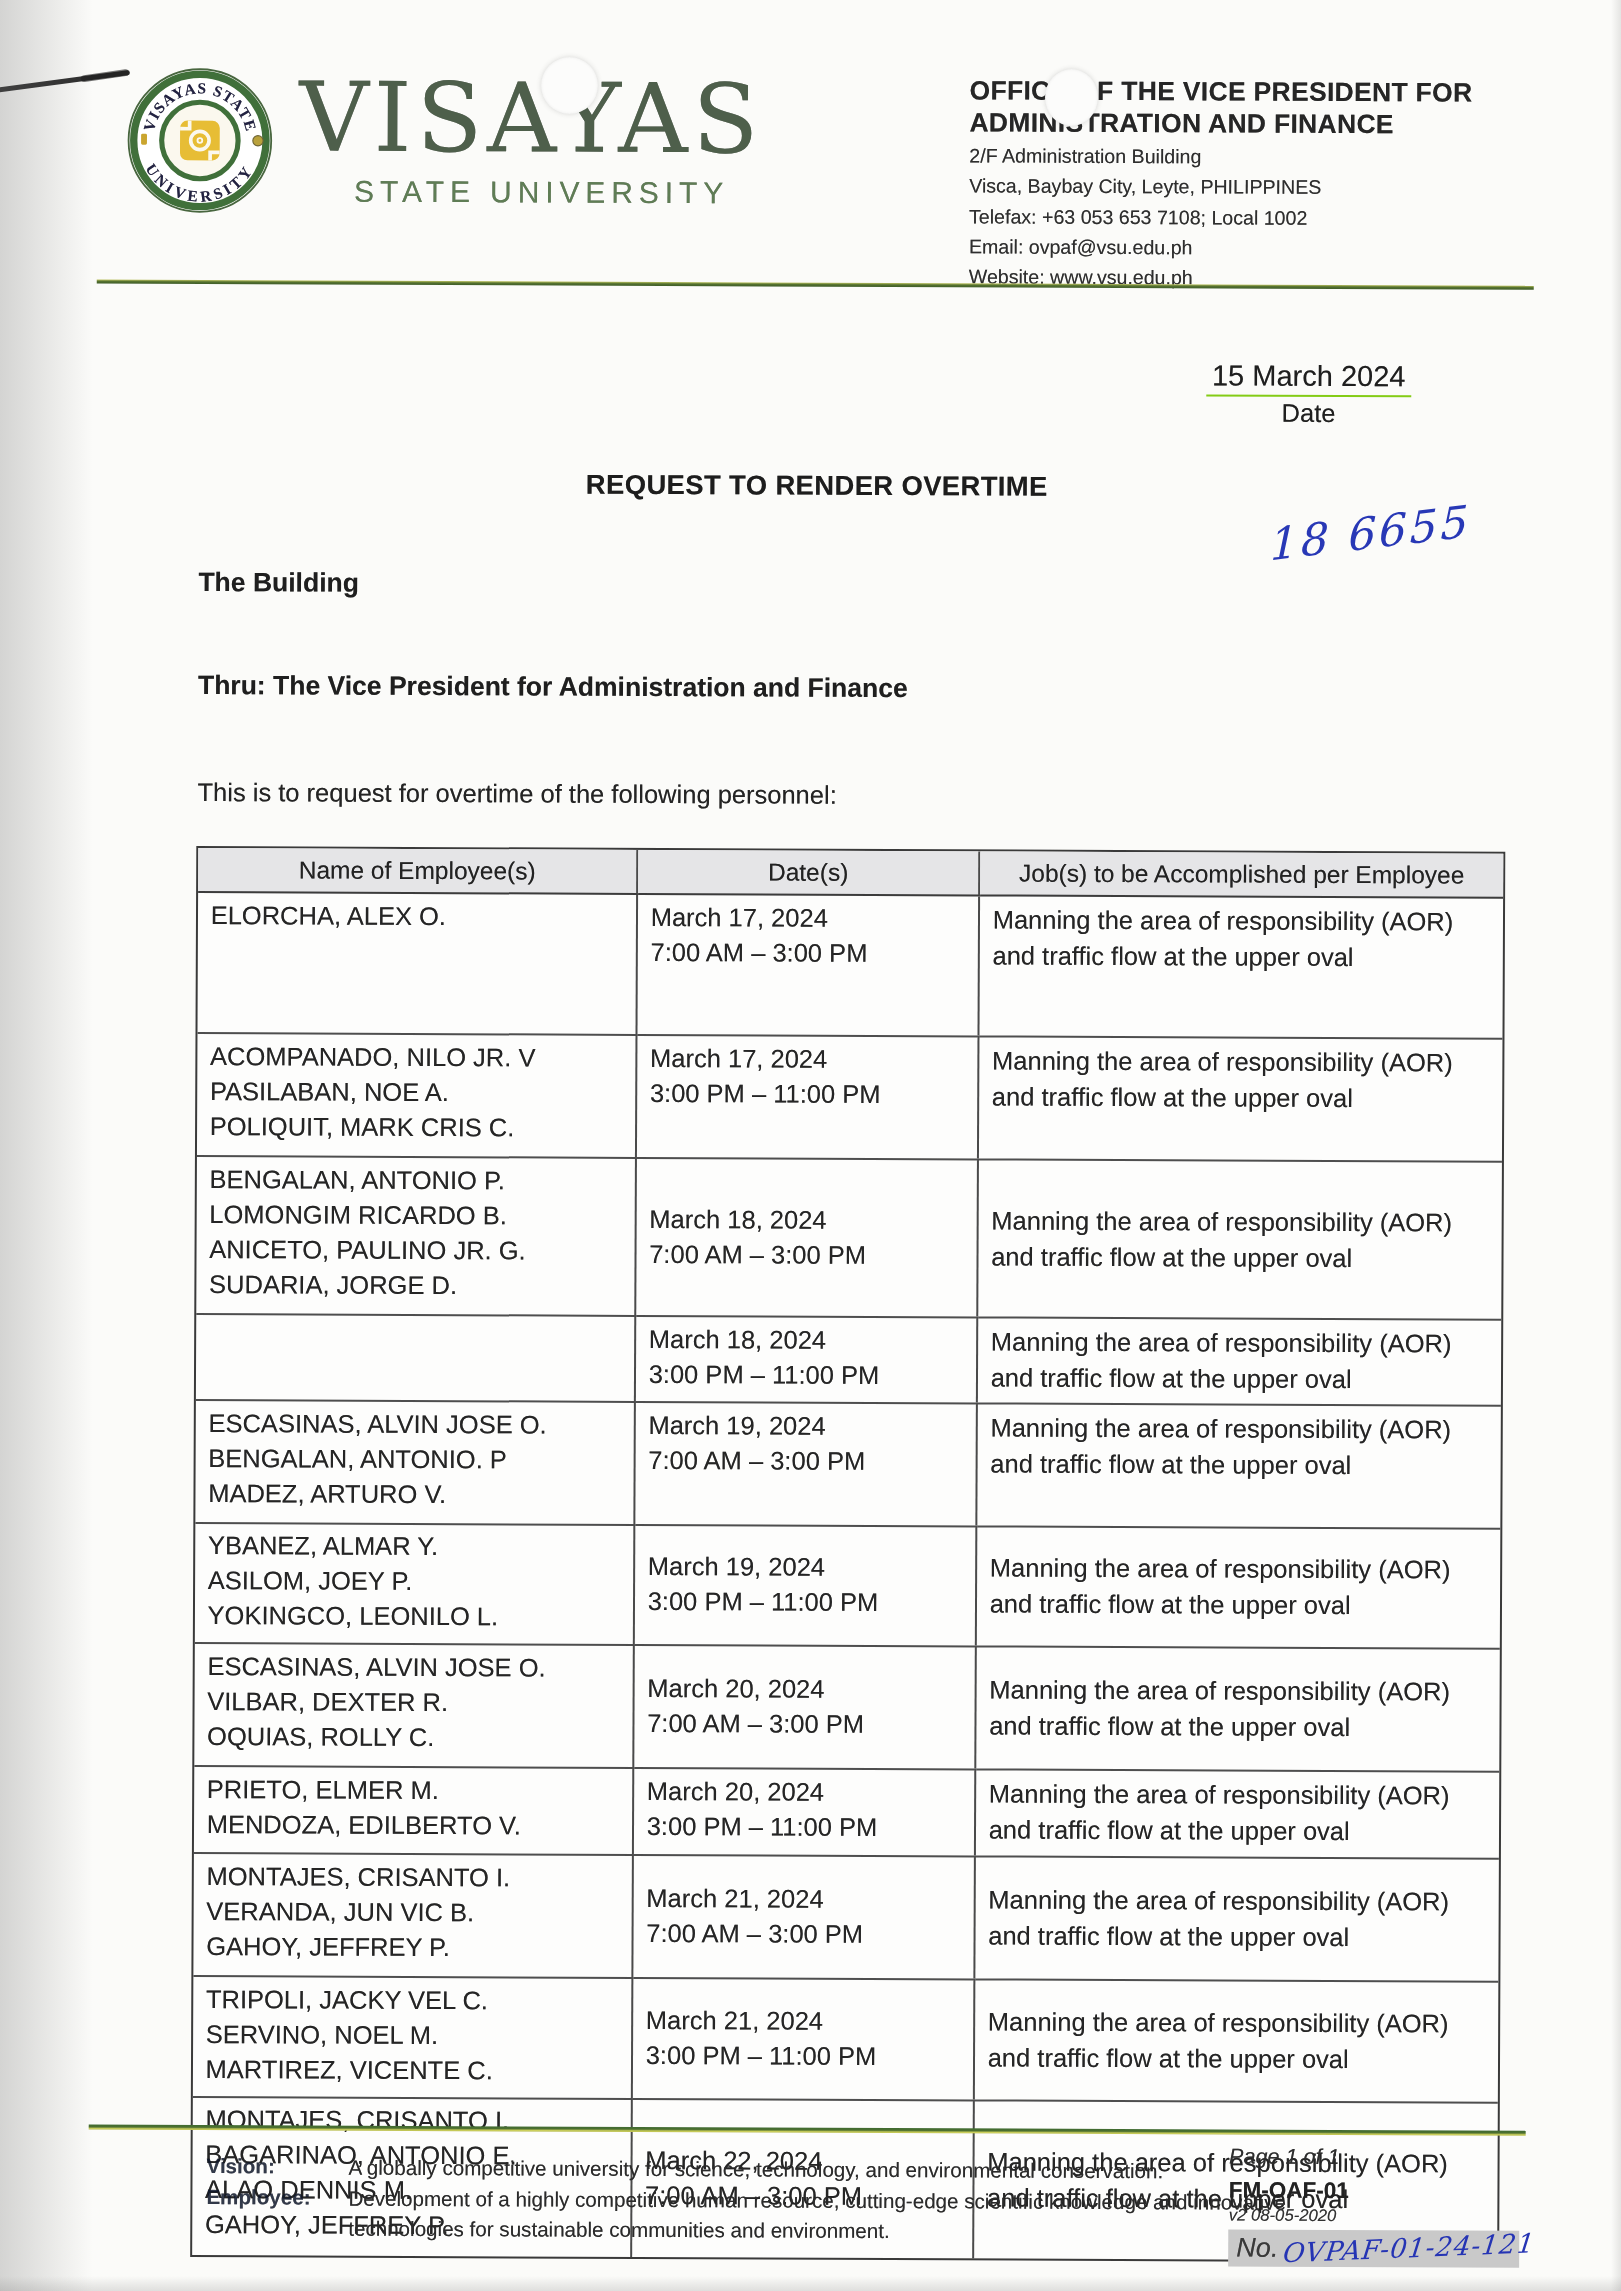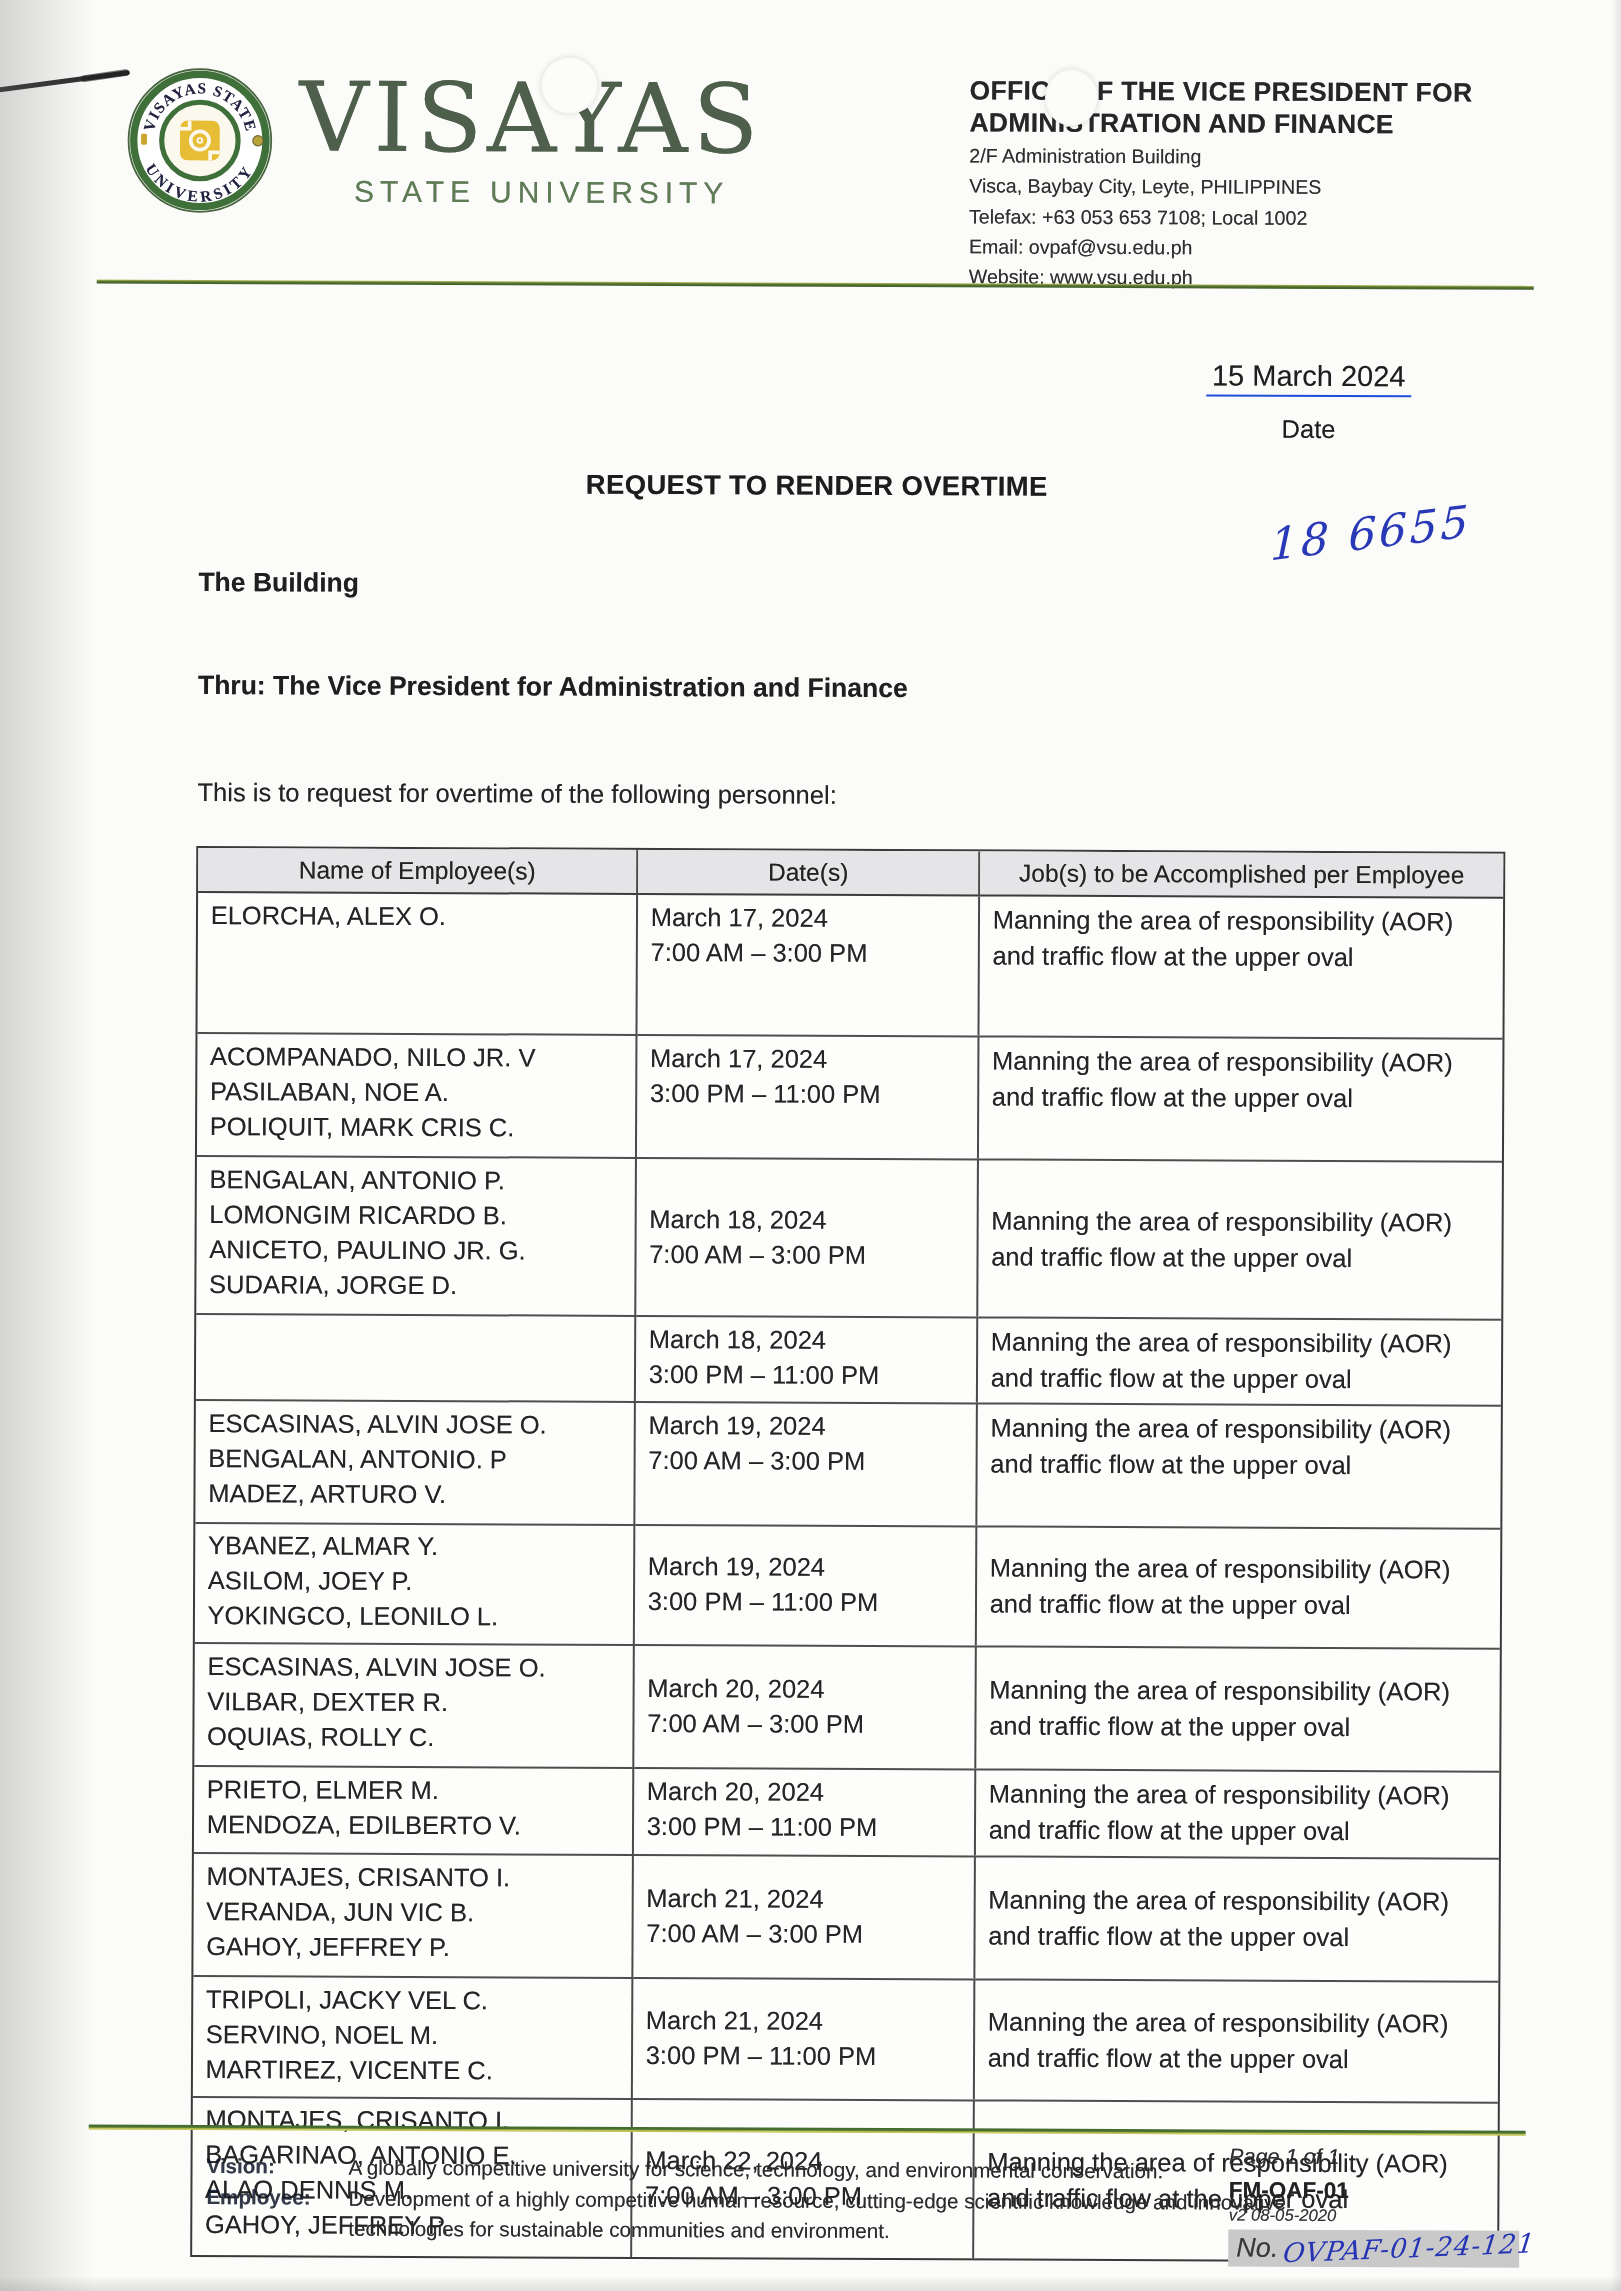--- a/index.html
+++ b/index.html
@@ -36,22 +36,22 @@
               background:linear-gradient(to bottom,#b9bf60 0%, #55722f 45%, #3e5c2a 100%); }
   .hole { position:absolute; border-radius:50%; background:#fcfcfb;
           box-shadow:0 0 4.9px rgba(60,60,60,0.18), inset 0 0 2.9px rgba(90,90,90,0.12); }
   .hole1 { left:541px; top:57px;  width:57px; height:57px; }
   .hole2 { left:1045px; top:69px; width:53px; height:57px; }
   .artifact-svg { position:absolute; left:0; top:0; }
 
   
   .date-block { position:absolute; top:355px; right:208px; text-align:center; }
   .date-value { display:inline-block; font-size:29px; color:#1f1f1f;
-                border-bottom:2px solid #1d4ed8; padding:0 5.9px 2px 5.9px; }
-  .date-label { font-size:25.5px; color:#1f1f1f; margin-top:18px; }
+                border-bottom:2px solid #84cc16; padding:0 5.9px 2px 5.9px; }
+  .date-label { font-size:25.5px; color:#1f1f1f; margin-top:2px; }
   .doc-title { position:absolute; left:588px; top:467px; font-size:27.4px; font-weight:bold;
                letter-spacing:0.4px; color:#1d1d1d; }
   .hand-ref { position:absolute; left:1272px; top:502px; font-size:44px;
               color:#2838b6; font-style:italic; font-weight:500;
               font-family:"DejaVu Serif", serif;
               transform:rotate(-7deg) skewX(-8deg); letter-spacing:2.9px;
               text-shadow:none; }
   .addressee { position:absolute; left:201px; top:567px; font-size:26.5px; font-weight:bold; color:#1f1f1f; }
   .thru-line { position:absolute; left:201px; top:670px; font-size:26.5px; font-weight:bold; color:#1f1f1f; }
   .intro-line { position:absolute; left:201px; top:778px; font-size:25.5px; color:#242424; }

